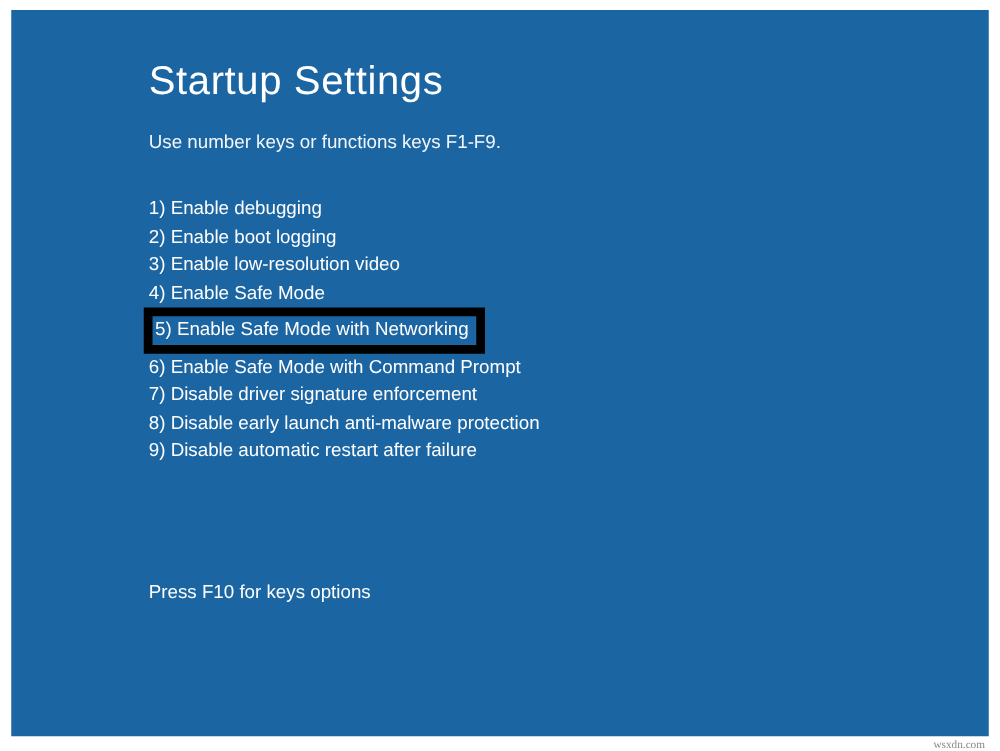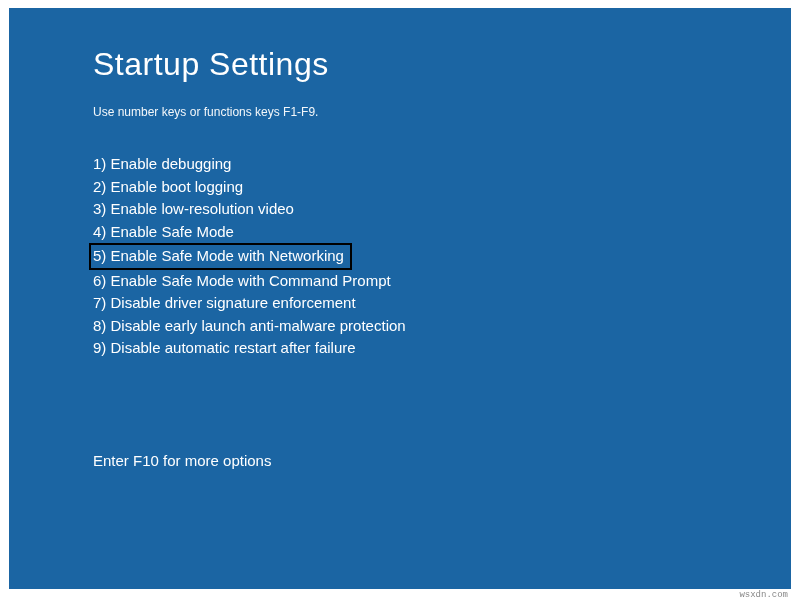--- a/index.html
+++ b/index.html
@@ -16,71 +16,71 @@
       position: relative;
     }
     .screen {
       position: absolute;
       top: 8px;
       left: 9px;
       right: 9px;
       bottom: 12px;
       background: #1b65a3;
       color: #ffffff;
-      padding: 38px 0 0 84px;
+      padding: 38px 0 0 110px;
     }
     .title {
       font-size: 32px;
       font-weight: 300;
       letter-spacing: 0.5px;
       margin-bottom: 22px;
     }
     .prompt {
       font-size: 15px;
       font-weight: 300;
       margin-bottom: 8px;
     }
     .hint {
-      font-size: 12px;
+      font-size: 15px;
       font-weight: 300;
       opacity: 0.95;
       margin-bottom: 34px;
     }
     .options {
       list-style: none;
       margin-bottom: 90px;
     }
     .options li {
       font-size: 15px;
       font-weight: 300;
       line-height: 22.5px;
       white-space: nowrap;
     }
     .options li.highlighted {
       display: inline-block;
-      border: 2px solid #000000;
+      border: 7px solid #000000;
       padding: 0 6px 0 2px;
       margin-left: -4px;
     }
     .footer-line {
       font-size: 15px;
       font-weight: 300;
       line-height: 22px;
     }
     .watermark {
       position: absolute;
       bottom: 1px;
       right: 12px;
       font-size: 9px;
       color: #888;
-      font-family: Liberation Mono, monospace;
+      font-family: Liberation Serif, serif;
     }
   </style>
 </head>
 <body>
 
 <div class="screen">
   <h1 class="title">Startup Settings</h1>
   <div class="hint">Use number keys or functions keys F1-F9.</div>
   <ul class="options"><li>1) Enable debugging</li><li>2) Enable boot logging</li><li>3) Enable low-resolution video</li><li>4) Enable Safe Mode</li><li class="highlighted">5) Enable Safe Mode with Networking</li><li>6) Enable Safe Mode with Command Prompt</li><li>7) Disable driver signature enforcement</li><li>8) Disable early launch anti-malware protection</li><li>9) Disable automatic restart after failure</li></ul>
-  <div class="footer-line">Enter F10 for more options</div>
+  <div class="footer-line">Press F10 for keys options</div>
 </div>
 <div class="watermark">wsxdn.com</div>
 
 </body></html>

